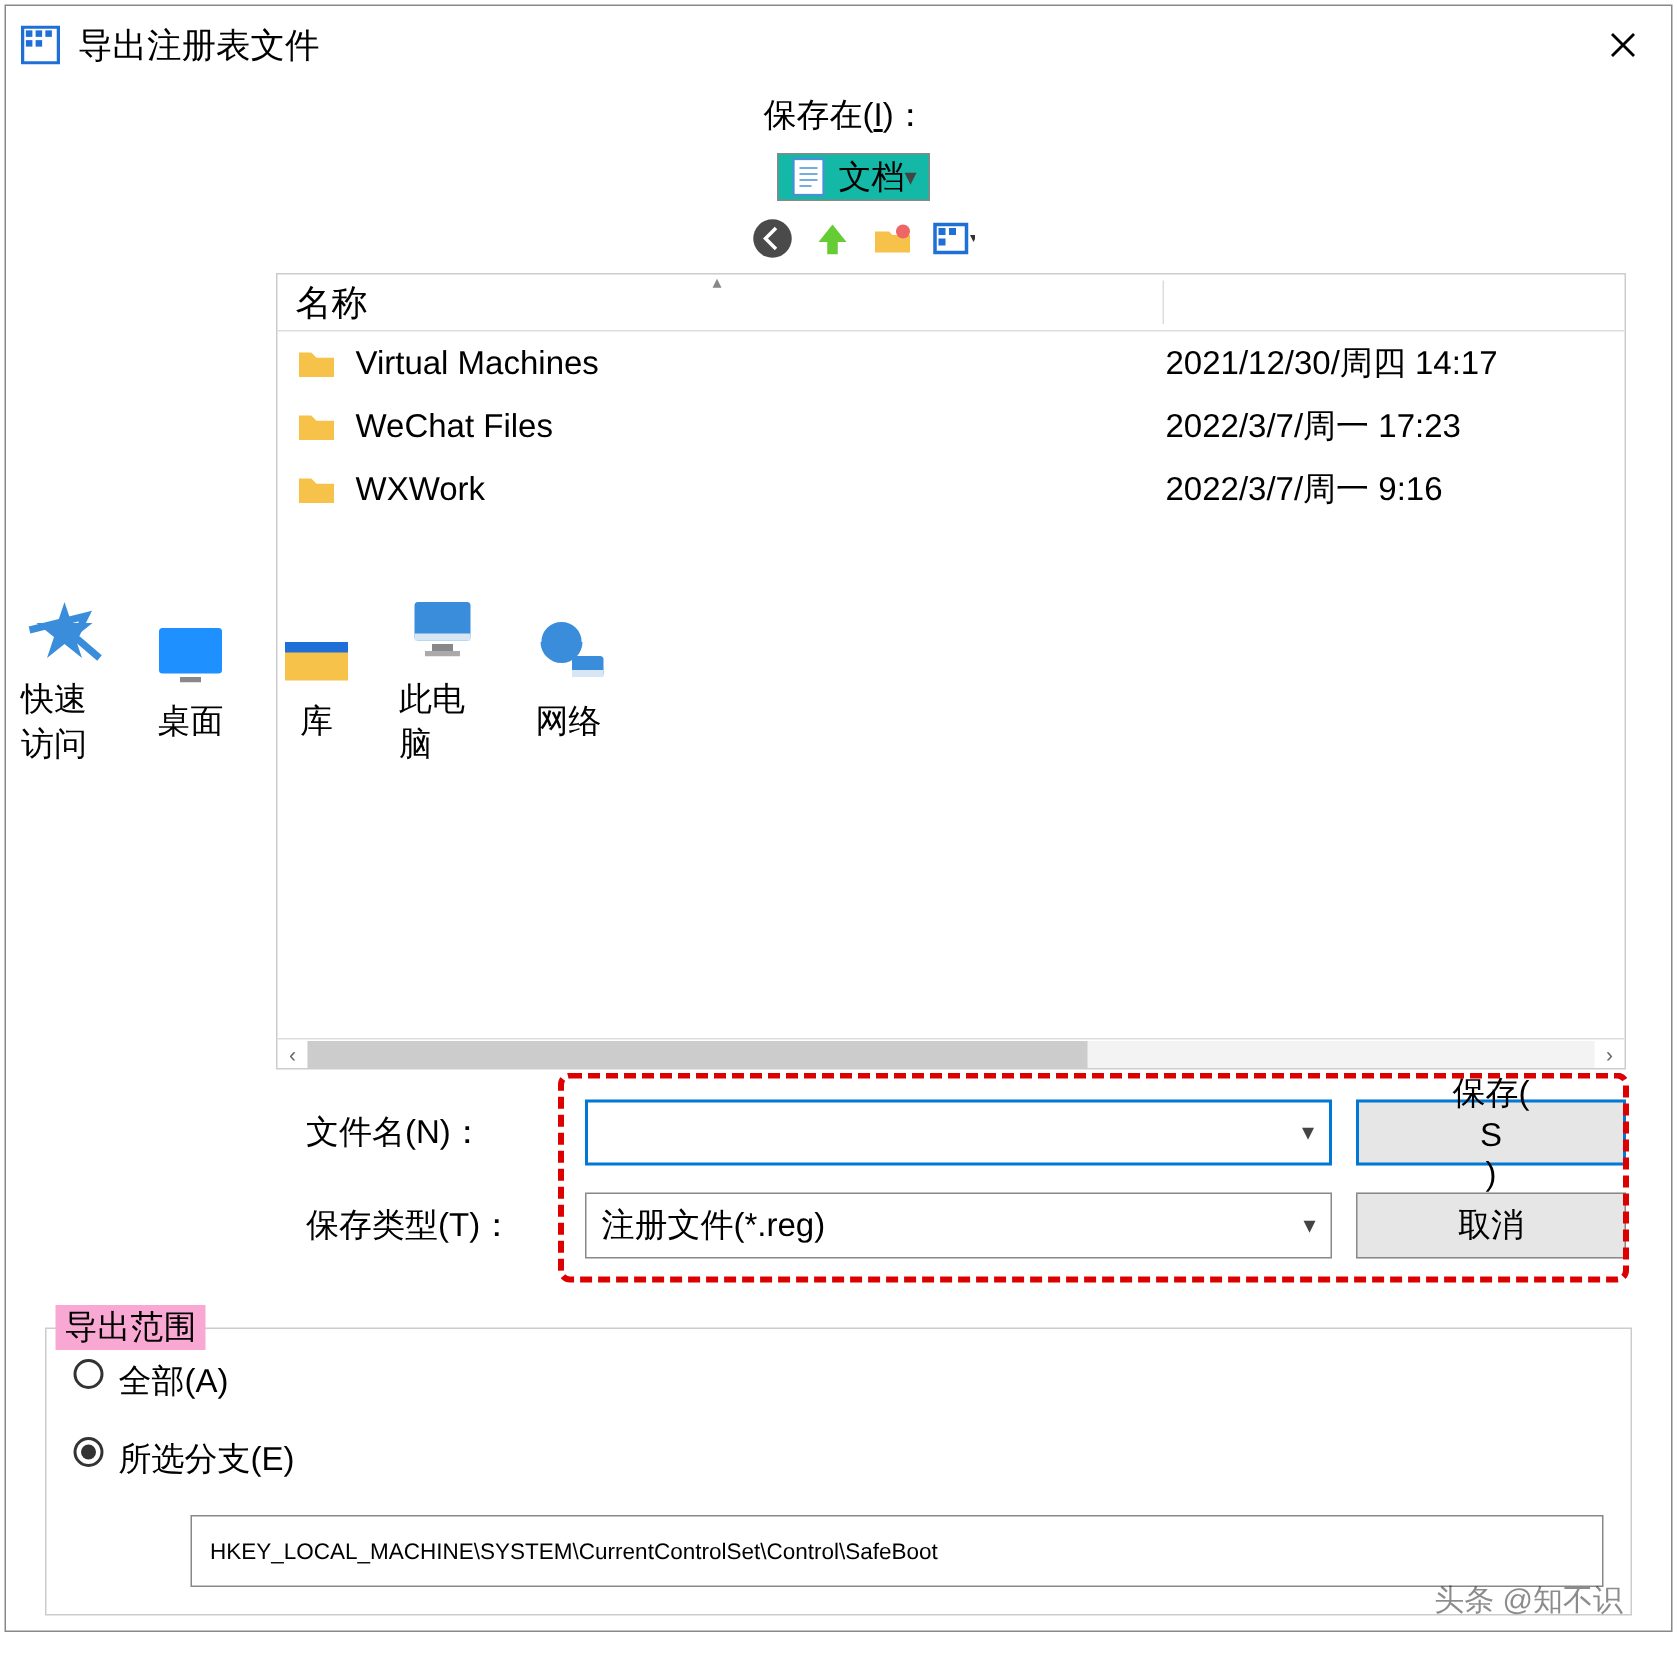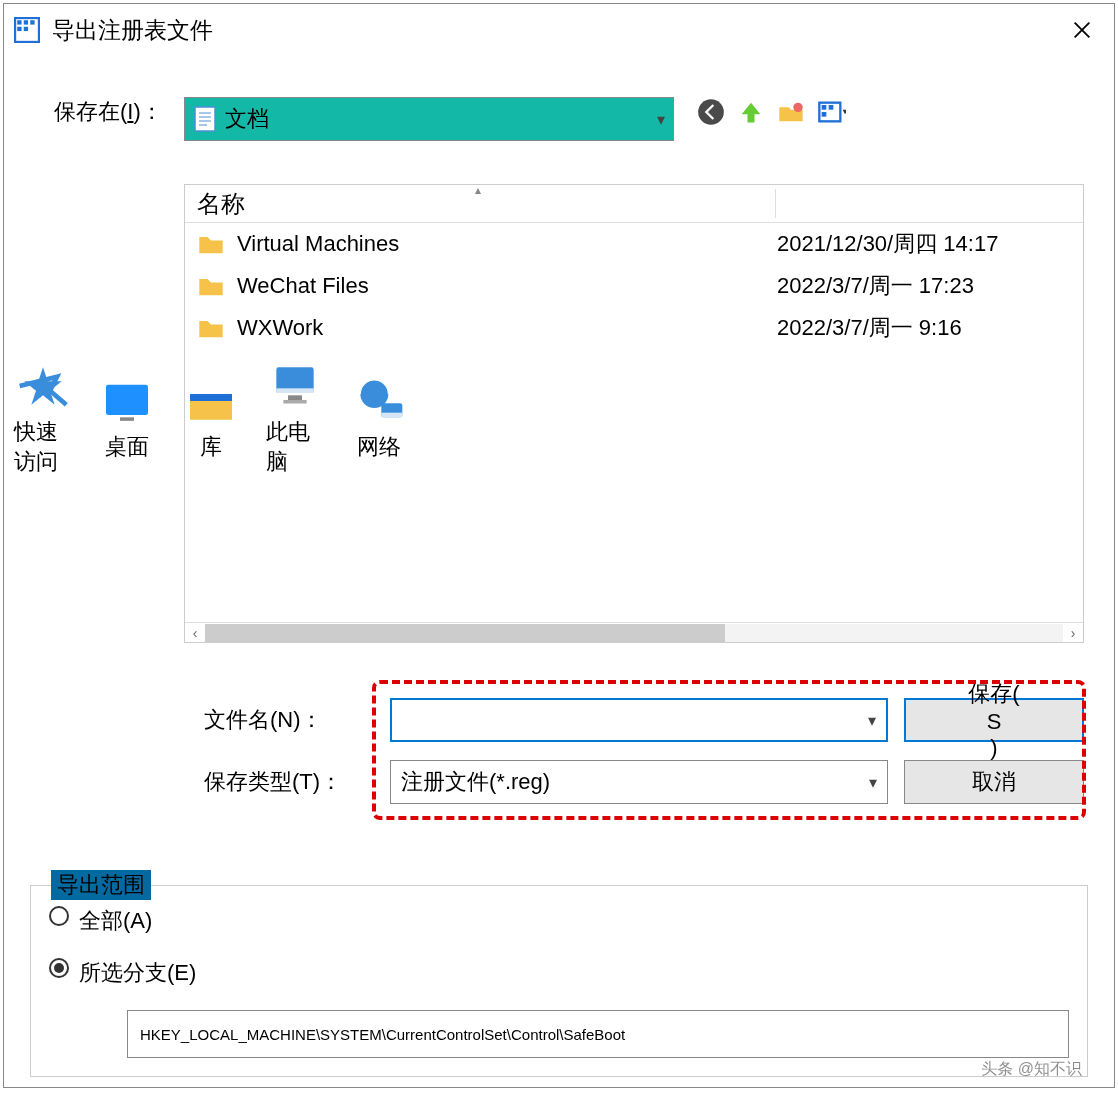--- a/index.html
+++ b/index.html
@@ -1,23 +1,23 @@
 <!DOCTYPE html>
 <html><head>
 <meta charset="utf-8">
 <style>
 * { box-sizing: border-box; margin: 0; padding: 0; font-family: "Microsoft YaHei", "SimSun", sans-serif; }
 body { background: #fff; width: 1118px; height: 1120px; overflow: hidden; }
-.window { width: 1112px; height: 1085px; border: 1px solid #888; margin: 3px; background: #fff; display: flex; flex-direction: column; gap: 35px; }
+.window { width: 1112px; height: 1085px; border: 1px solid #888; margin: 3px; background: #fff; display: flex; flex-direction: column; }
 .titlebar { display: flex; align-items: center; height: 52px; padding: 0 10px; }
 .titlebar .app-icon { width: 26px; height: 26px; }
 .titlebar .title { font-size: 23px; margin-left: 12px; flex: 1; color: #000; }
 .titlebar .close { width: 44px; height: 44px; display: flex; align-items: center; justify-content: center; font-size: 28px; cursor: pointer; }
 
-.toprow { display: flex; align-items: flex-start; padding: 6px 30px 6px 50px; gap: 10px; }
+.toprow { display: flex; align-items: center; padding: 6px 30px 6px 50px; gap: 10px; flex-direction: column; }
 .toprow .label { font-size: 22px; min-width: 120px; }
 .toprow .ul { text-decoration: underline; }
 .location-combo { flex: 1; height: 44px; border: 1px solid #888; display: flex; align-items: center; padding: 0 8px; background: #14b8a6; max-width: 490px; }
 .location-combo .doc-icon { width: 24px; height: 28px; margin-right: 8px; }
 .location-combo .text { font-size: 22px; flex: 1; }
 .location-combo .chev { font-size: 16px; color: #444; }
 .nav-icons { display: flex; gap: 10px; margin-left: 12px; align-items: center; }
 .nav-icons .ico { width: 30px; height: 30px; display: flex; align-items: center; justify-content: center; }
 
 .body-row { display: flex; flex: 1; min-height: 0; padding: 0 30px 0 10px; }
@@ -47,27 +47,27 @@
 .highlight { position:absolute; border: 4px dashed #d00; border-radius: 8px; left: 368px; right: 28px; top: 2px; height: 140px; pointer-events:none; }
 .brow { display: flex; align-items: center; margin-bottom: 18px; gap: 16px; }
 .brow .blabel { font-size: 22px; width: 170px; }
 .combo { flex: 1; height: 44px; border: 1px solid #888; display: flex; align-items: center; padding: 0 10px; font-size: 22px; background:#fff; }
 .combo.filename { border: 2px solid #0078d4; }
 .combo .chev { margin-left:auto; font-size:16px; color:#444; }
 .btn { width: 180px; height: 44px; border: 1px solid #888; background:#e6e6e6; font-size: 22px; display:flex; align-items:center; justify-content:center; cursor:pointer;flex-direction:column; }
 .btn.primary { border: 2px solid #0078d4; }
 
 .groupbox { margin: 18px 26px 10px 26px; border: 1px solid #ccc; padding: 20px 18px 18px 18px; position: relative; }
-.groupbox .legend { position: absolute; top: -16px; left: 20px; background:#0369a1; padding: 0 6px; font-size: 22px; }
+.groupbox .legend { position: absolute; top: -16px; left: 6px; background:#f9a8d4; padding: 0 6px; font-size: 22px; }
 .radio-row { display:flex; gap:10px; font-size:22px; margin-bottom: 22px; }
 .radio { width:20px; height:20px; border:2px solid #333; border-radius:50%; display:inline-flex; align-items:center; justify-content:center; }
 .radio.sel::after { content:""; width:10px; height:10px; background:#333; border-radius:50%; }
 .branch-input { margin-left: 78px; height: 48px; border:1px solid #888; padding: 0 12px; font-size:15px; display:flex; align-items:center; width: calc(100% - 78px); }
 
-.watermark { position:absolute; right: 36px; bottom: 40px; font-size:16px; color: rgba(0,0,0,0.45); font-weight:500; }
+.watermark { position:absolute; right: 36px; bottom: 40px; font-size:20px; color: rgba(0,0,0,0.45); font-weight:500; }
 </style>
 </head>
 <body>
 
 <div class="window">
   <div class="titlebar">
     <span class="app-icon">
       <svg viewBox="0 0 24 24" width="26" height="26">
           <rect x="1" y="1" width="22" height="22" fill="none" stroke="#1e6fd6" stroke-width="2"></rect>
           <rect x="3" y="3" width="4" height="4" fill="#1e6fd6"></rect>

